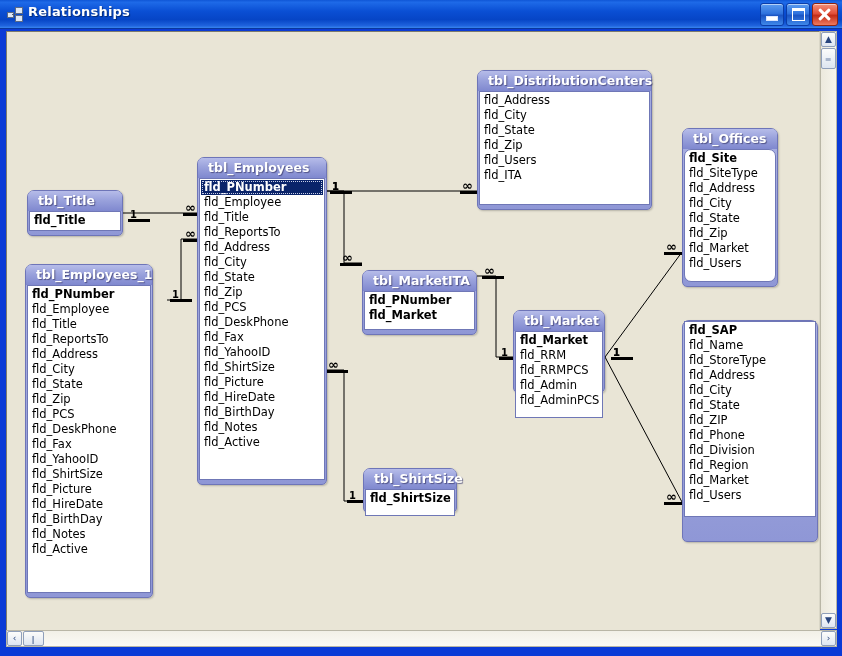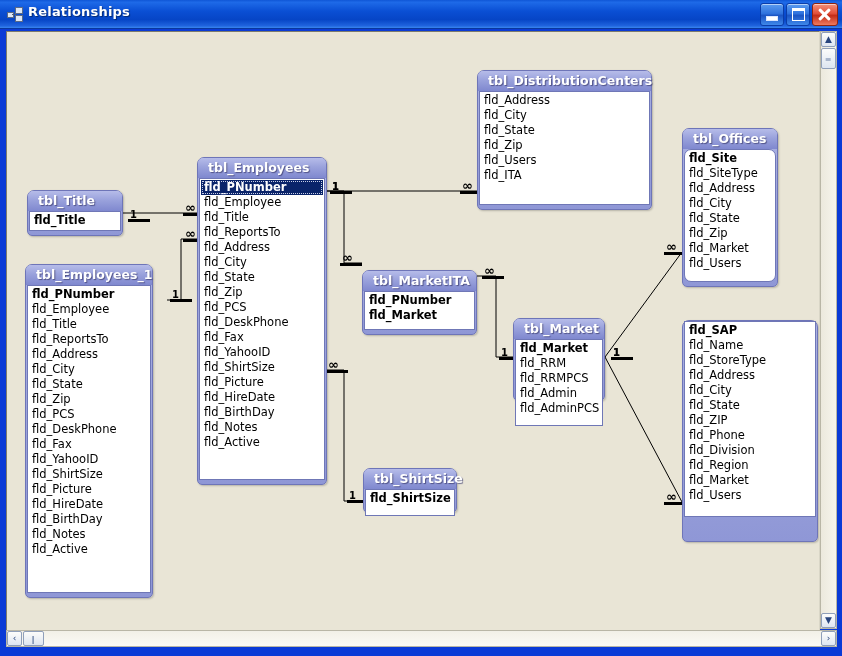--- a/index.html
+++ b/index.html
@@ -313,21 +313,21 @@
               <div class="fld">fld_Users</div>
             </div>
           </div>
           <div class="tbox" style="left: 355px; top: 198px; width: 115px; height: 65px; margin-top: 40px;">
             <div class="thead">tbl_MarketITA</div>
             <div class="tfields" style="height: 39px;">
               <div class="fld pk">fld_PNumber</div>
               <div class="fld pk">fld_Market</div>
             </div>
           </div>
-          <div class="tbox" style="left: 506px; top: 286px; width: 92px; height: 83px;">
+          <div class="tbox" style="left: 506px; top: 278px; width: 92px; height: 83px;">
             <div class="thead">tbl_Market</div>
             <div class="tfields" style="height: 87px;">
               <div class="fld pk">fld_Market</div>
               <div class="fld">fld_RRM</div>
               <div class="fld">fld_RRMPCS</div>
               <div class="fld">fld_Admin</div>
               <div class="fld">fld_AdminPCS</div>
             </div>
           </div>
           <div class="tbox" style="left: 675px; top: 288px; width: 136px; height: 222px;">

